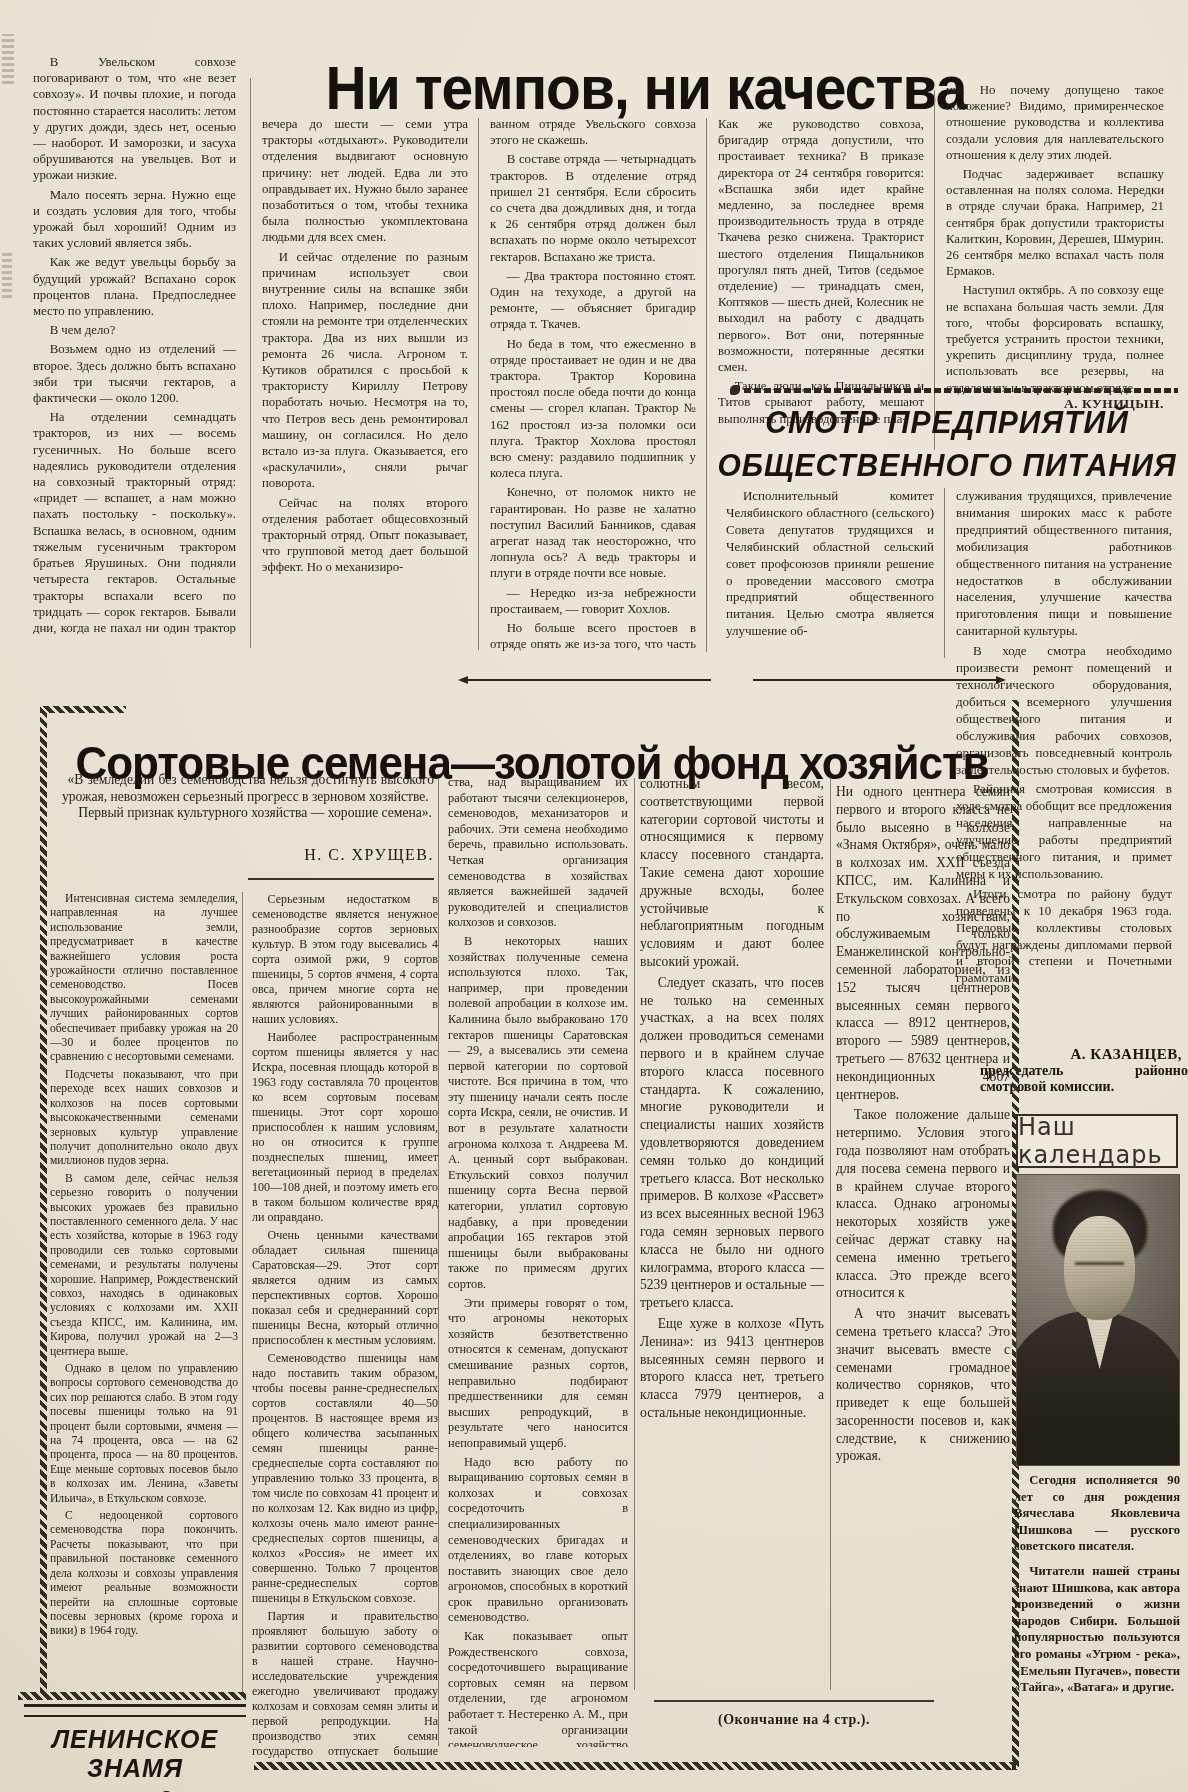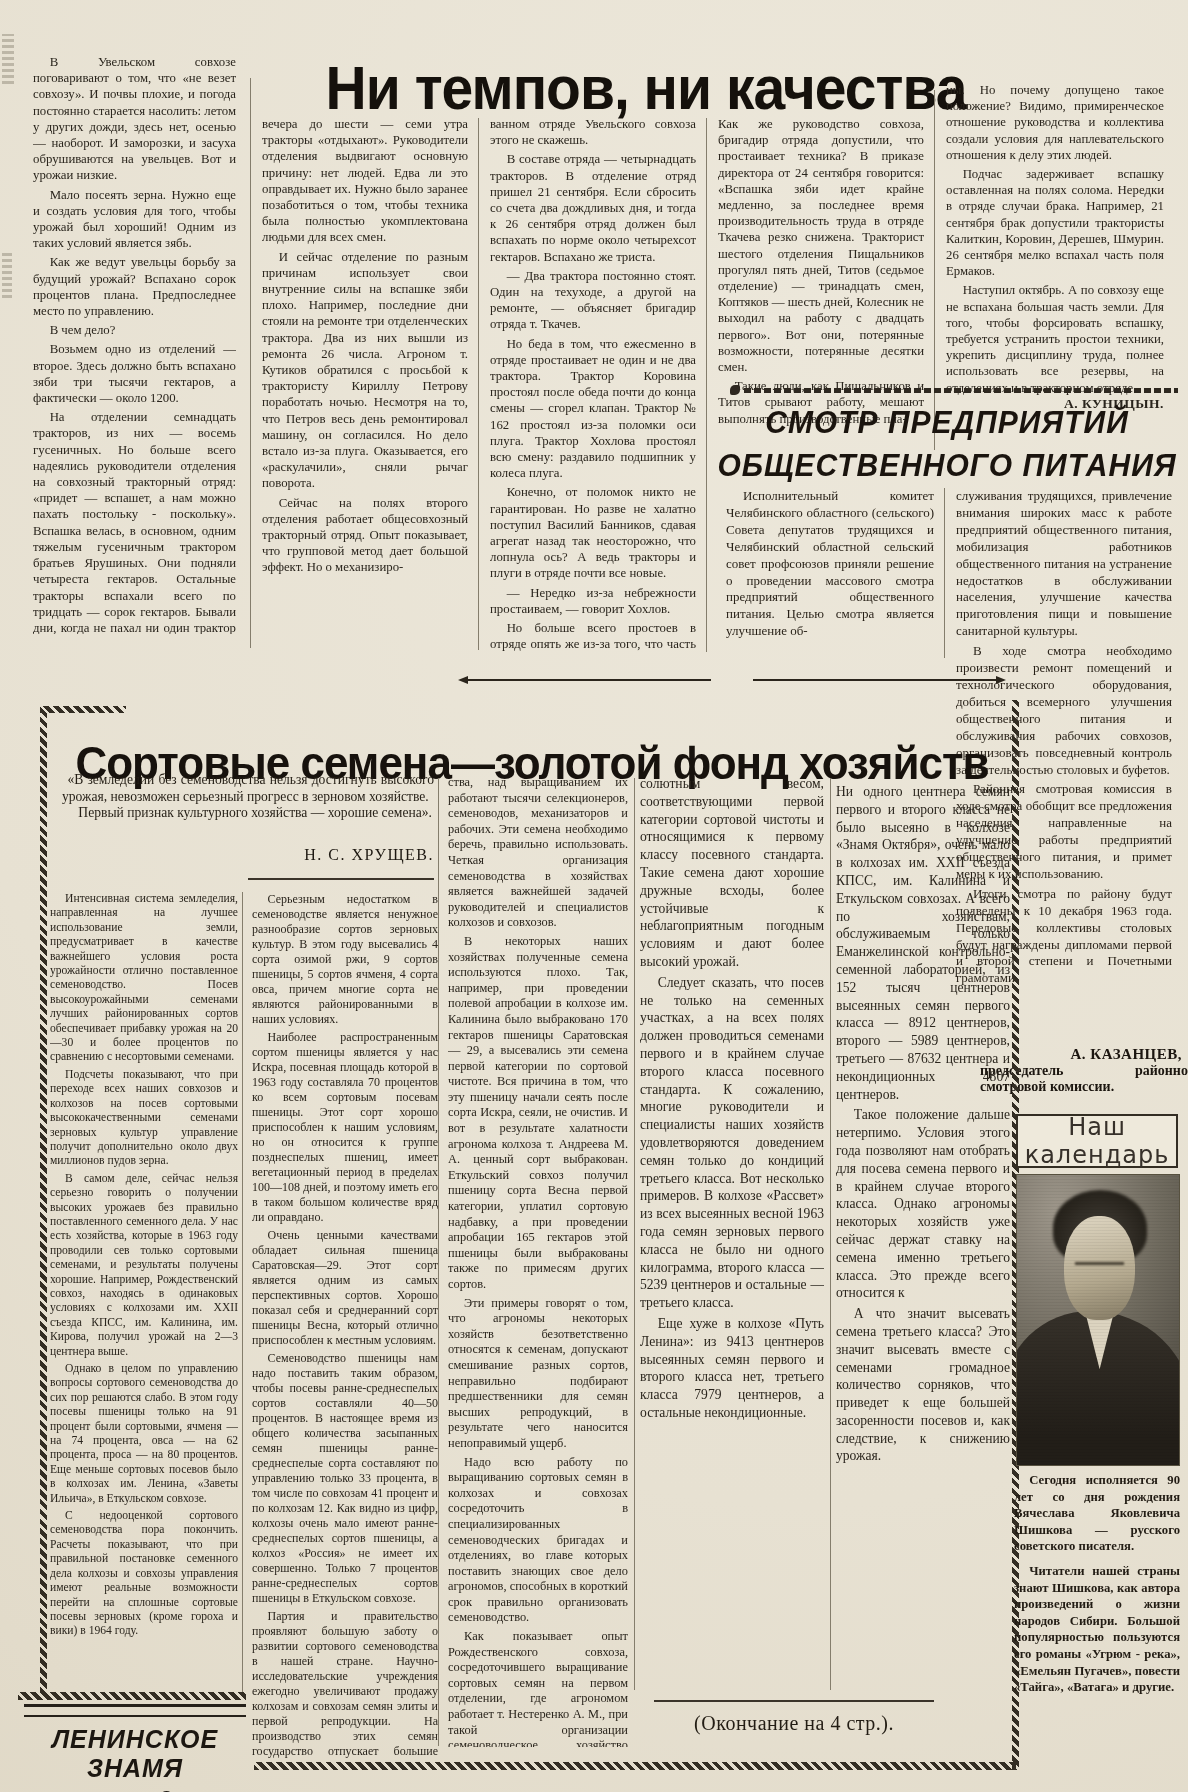--- a/index.html
+++ b/index.html
@@ -57,31 +57,31 @@
   .arrow-sep .a{position:absolute;top:0;width:0;height:0;border-top:4.5px solid rgba(0,0,0,0);border-bottom:4.5px solid rgba(0,0,0,0);}
   .arrow-sep .al{left:0;border-right:10px solid #2b251c;}
   .arrow-sep .ar{right:0;border-left:10px solid #2b251c;}
 
   #smotr-ornament{position:absolute;left:744px;top:388px;width:434px;height:5px;
     background:repeating-linear-gradient(90deg,#2e2820 0 7px,rgba(0,0,0,0) 7px 10px);}
   #smotr-ornament-tip{position:absolute;left:730px;top:385px;width:10px;height:10px;border-radius:50% 20% 50% 20%;background:#2e2820;}
 
   #ending{position:absolute;left:648px;top:1700px;width:292px;text-align:center;color:#231d14;}
   #ending .rule{height:2px;background:#3b342a;margin:0 6px 10px 6px;}
-  #ending .txt{font-size:20px;letter-spacing:.5px;}
+  #ending .txt{font-size:14px;letter-spacing:.5px;font-weight:bold;}
 
   #masthead{position:absolute;left:24px;top:1704px;width:222px;text-align:center;color:#1c1711;
     font-family:"Liberation Sans","DejaVu Sans",sans-serif;}
   #masthead .rules{height:8px;border-top:3px solid #26211a;border-bottom:2px solid #26211a;margin-bottom:8px;}
   #masthead .t{font-weight:700;font-style:italic;font-size:25px;letter-spacing:1px;white-space:n owrap;text-align:center;}
   #masthead .p{font-weight:700;font-style:italic;font-size:23px;margin-top:4px;}
 
   #calendar-box{position:absolute;left:1016px;top:1114px;width:158px;height:50px;
     border:2px solid #332d23;background:#eee9db;display:flex;align-items:center;justify-content:center;}
-  #calendar-box .t{font-family:"DejaVu Sans","Liberation Sans",sans-serif;font-size:24px;color:#36302a;letter-spacing:1px;text-align:center;}
+  #calendar-box .t{font-family:"DejaVu Sans","Liberation Sans",sans-serif;font-size:24px;color:#36302a;letter-spacing:1px;}
   #calendar-text{position:absolute;left:1014px;top:1472px;width:166px;font-size:12.7px;line-height:16.6px;
     font-weight:bold;text-align:justify;color:#221c14;}
   #calendar-text p{margin:0 0 8px 0;text-indent:1.2em;}
 
   #photo{position:absolute;left:1016px;top:1174px;width:162px;height:290px;overflow:hidden;border:1px solid #57513f;}
   #photo .bg{position:absolute;inset:0;background:radial-gradient(130% 100% at 25% 12%, #9d968a 0%, #6f6a5e 50%, #46423a 100%);}
   #photo .hair{position:absolute;left:22%;top:5%;width:58%;height:26%;border-radius:50% 50% 40% 40%;
     background:radial-gradient(ellipse at 50% 65%, #46413a 0%, #27231c 70%);filter:blur(1.5px);}
   #photo .face{position:absolute;left:29%;top:14%;width:44%;height:36%;border-radius:47% 47% 45% 45%;
     background:linear-gradient(168deg,#d9d0bb 10%,#b4a98f 60%,#8a8069 95%);filter:blur(.4px);}

